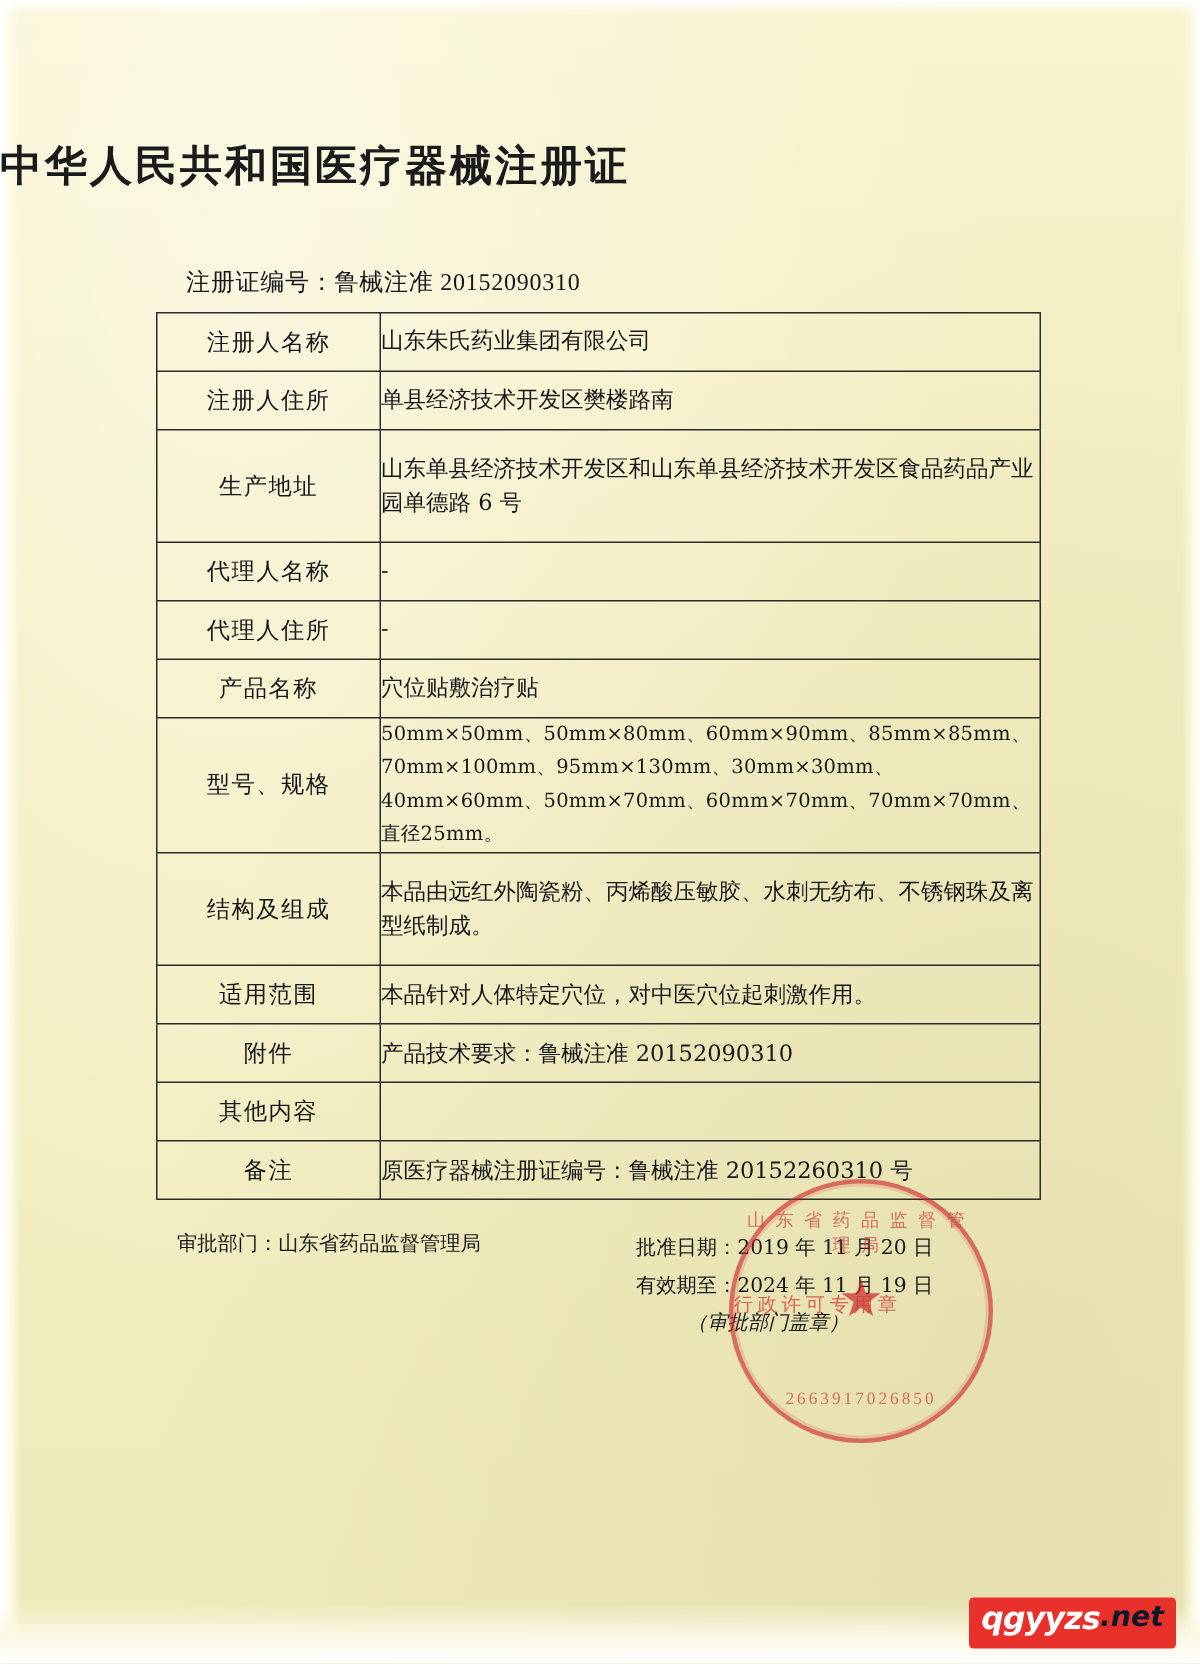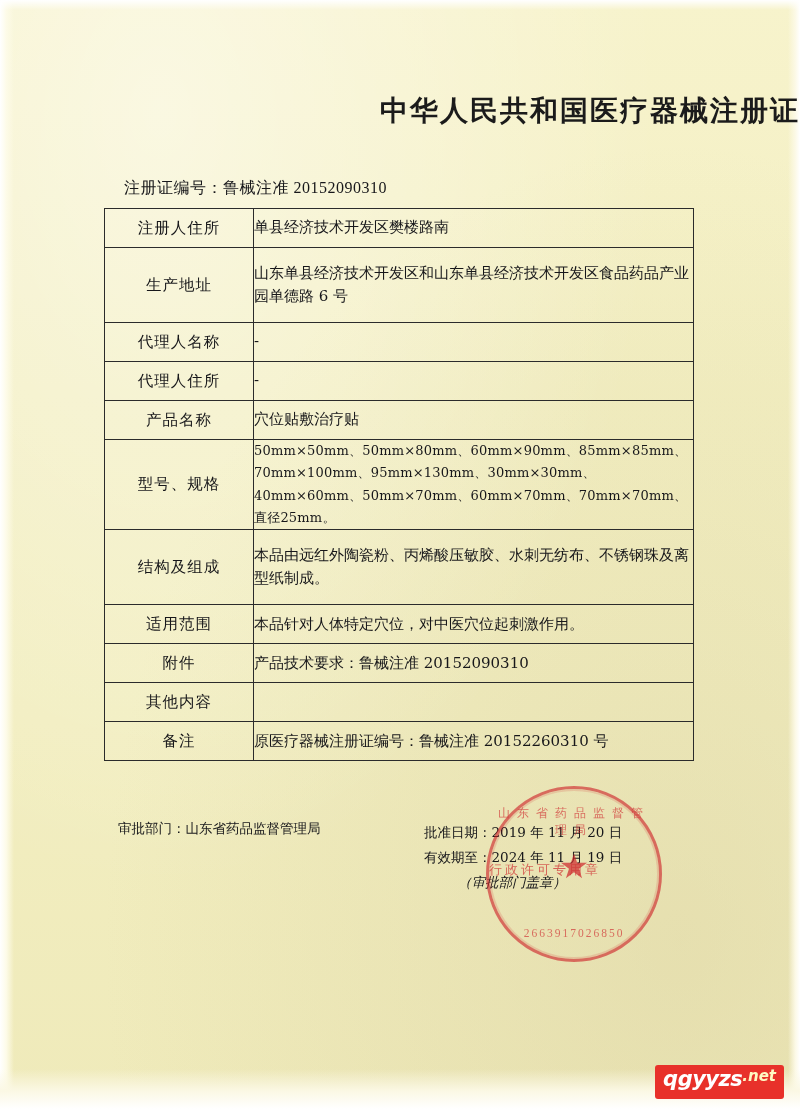--- a/index.html
+++ b/index.html
@@ -51,21 +51,21 @@
     left: 0; right: 0; bottom: 0;
     height: 40px;
     background: linear-gradient(0deg, #ffffff 0%, #fbf8e4 45%, rgba(244,240,198,0) 100%);
   }
 
   .doc-title {
     position: absolute;
     top: 92px;
     left: 0;
     width: 800px;
-    text-align: right;
+    text-align: left;
     font-size: 28px;
     letter-spacing: 2px;
     color: #1b1b1b;
     font-weight: 600;
     font-family: "DejaVu Serif", "Liberation Serif", serif;
   }
 
   .reg-number-line {
     position: absolute;
     top: 178px;
@@ -204,22 +204,22 @@
     font-family: "DejaVu Sans", "Liberation Sans", sans-serif;
   }
   .watermark .wm-text {
     color: #ffffff;
     font-size: 21px;
     font-weight: 700;
     font-style: italic;
     letter-spacing: -0.5px;
   }
   .watermark .wm-suffix {
-    color: #fef9c3;
-    font-size: 15px;
+    color: #0f172a;
+    font-size: 19px;
     font-weight: 700;
     font-style: italic;
   }
 </style>
 </head>
 <body>
 
 <div class="page">
 
   <div class="paper-noise"></div>
@@ -229,20 +229,24 @@
   <div class="edge-bottom"></div>
 
   <div class="doc-title">中华人民共和国医疗器械注册证</div>
 
   <div class="reg-number-line">
     <span class="reg-label">注册证编号：</span><span class="reg-value">鲁械注准 20152090310</span>
   </div>
 
   <table class="reg-table">
     <tbody>
+      <tr class="row-h1">
+        <td class="label-cell">注册人名称</td>
+        <td class="value-cell">山东朱氏药业集团有限公司</td>
+      </tr>
       <tr class="row-h1">
         <td class="label-cell">注册人住所</td>
         <td class="value-cell">单县经济技术开发区樊楼路南</td>
       </tr>
       <tr class="row-h2">
         <td class="label-cell">生产地址</td>
         <td class="value-cell">山东单县经济技术开发区和山东单县经济技术开发区食品药品产业园单德路 6 号</td>
       </tr>
       <tr class="row-h1">
         <td class="label-cell">代理人名称</td>

